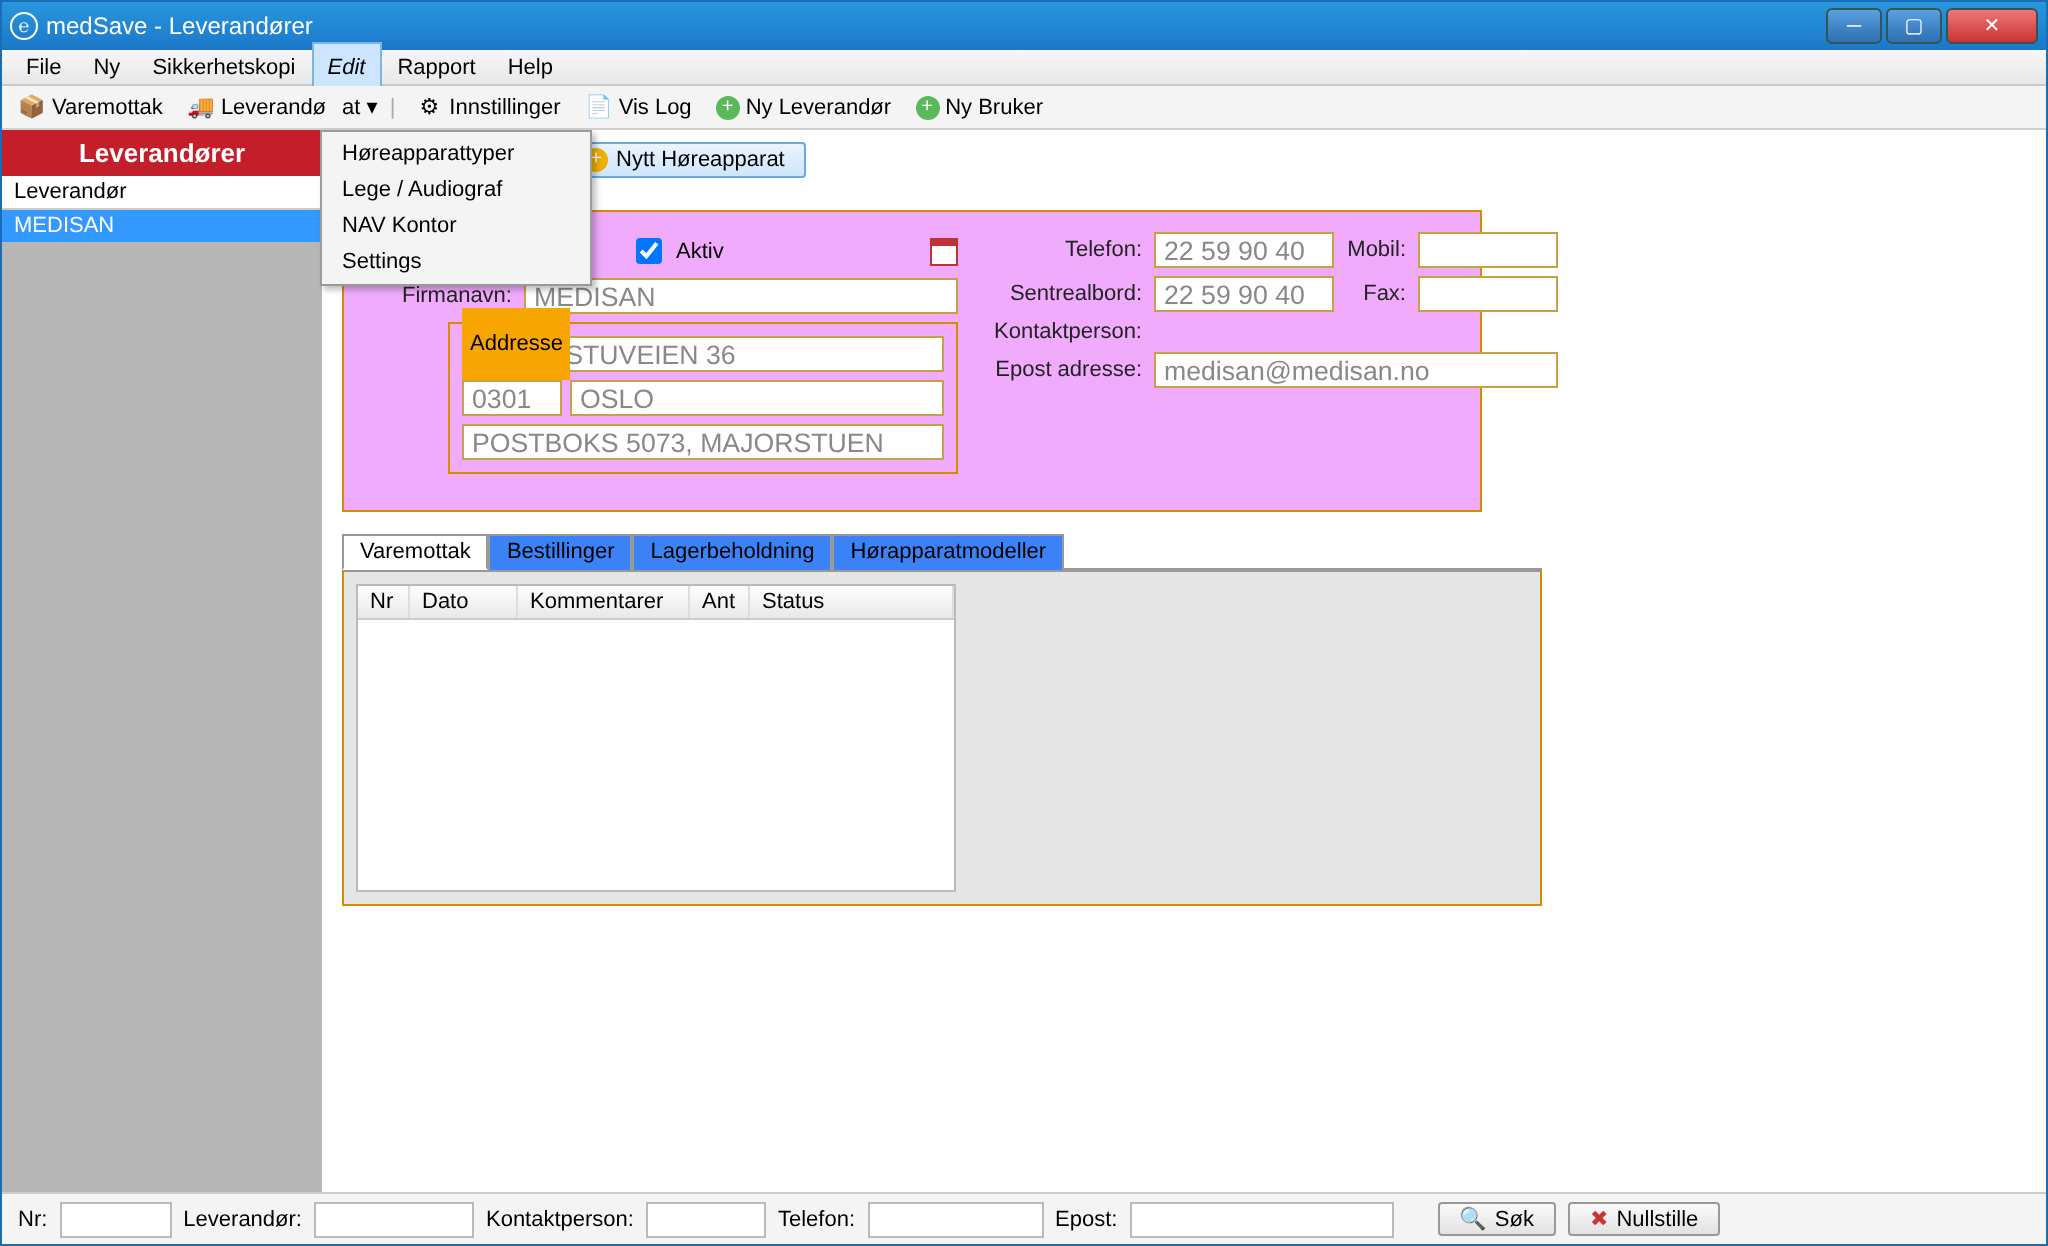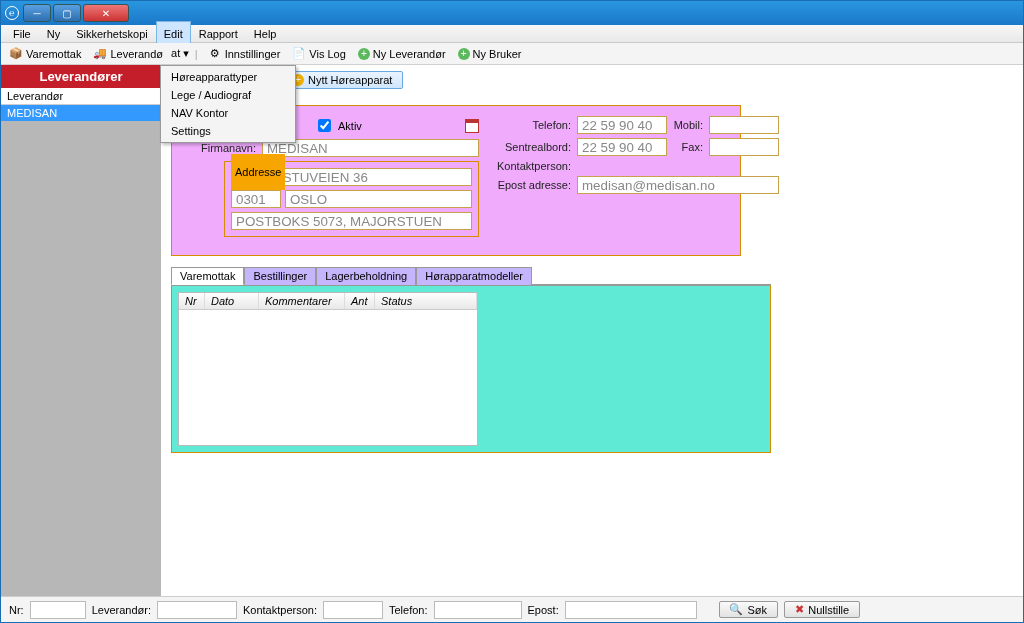--- a/index.html
+++ b/index.html
@@ -57,20 +57,21 @@
     gap: 0;
   }
   .menubar .mitem {
     padding: 2px 8px;
     cursor: default;
   }
   .menubar .mitem.open {
     background: #cde5ff;
     border: 1px solid #7ab5e8;
     padding: 6px 7px;
+    font-style: italic;
   }
   .toolbar {
     height: 22px;
     background: #f4f4f4;
     border-bottom: 1px solid #d0d0d0;
     display: flex;
     align-items: center;
     padding: 0 4px;
     gap: 4px;
   }
@@ -163,36 +164,35 @@
     margin-top: 10px;
     width: 600px;
   }
   .tabstrip {
     display:flex;
     border-bottom:1px solid #999;
   }
   .tab {
     border:1px solid #999;
     border-bottom:none;
-    background:#c4b5fd;
+    background:#3b82f6;
     padding:2px 8px;
     margin-right:0px;
     position:relative; top:1px;
   }
   .tab.active {
     background:#fff;
     border-bottom:1px solid #fff;
   }
   .tab-body {
     border:1px solid #d68c00;
-    background:#5eead4;
+    background:#e5e5e5;
     height: 168px;
     padding:6px;
     border-top:1px solid #999;
-    font-style:italic;
   }
   .grid {
     background:#fff;
     border:1px solid #bbb;
     height: 154px;
     width: 300px;
   }
   .grid-head {
     display:flex;
     background: linear-gradient(#fefefe,#e8e8e8);
@@ -241,20 +241,21 @@
     background:#fff;border:1px solid #b33;border-top:4px solid #b33;
   }
 </style>
 </head>
 <body>
 
 <div class="window">
 
   <div class="titlebar">
     <div class="icon">℮</div>
+    <div class="title">medSave - Leverandører</div>
     <div class="winbtns">
       <div class="winbtn min">─</div>
       <div class="winbtn max">▢</div>
       <div class="winbtn close">✕</div>
     </div>
   </div>
 
   <div class="menubar">
     <div class="mitem">File</div>
     <div class="mitem">Ny</div>

